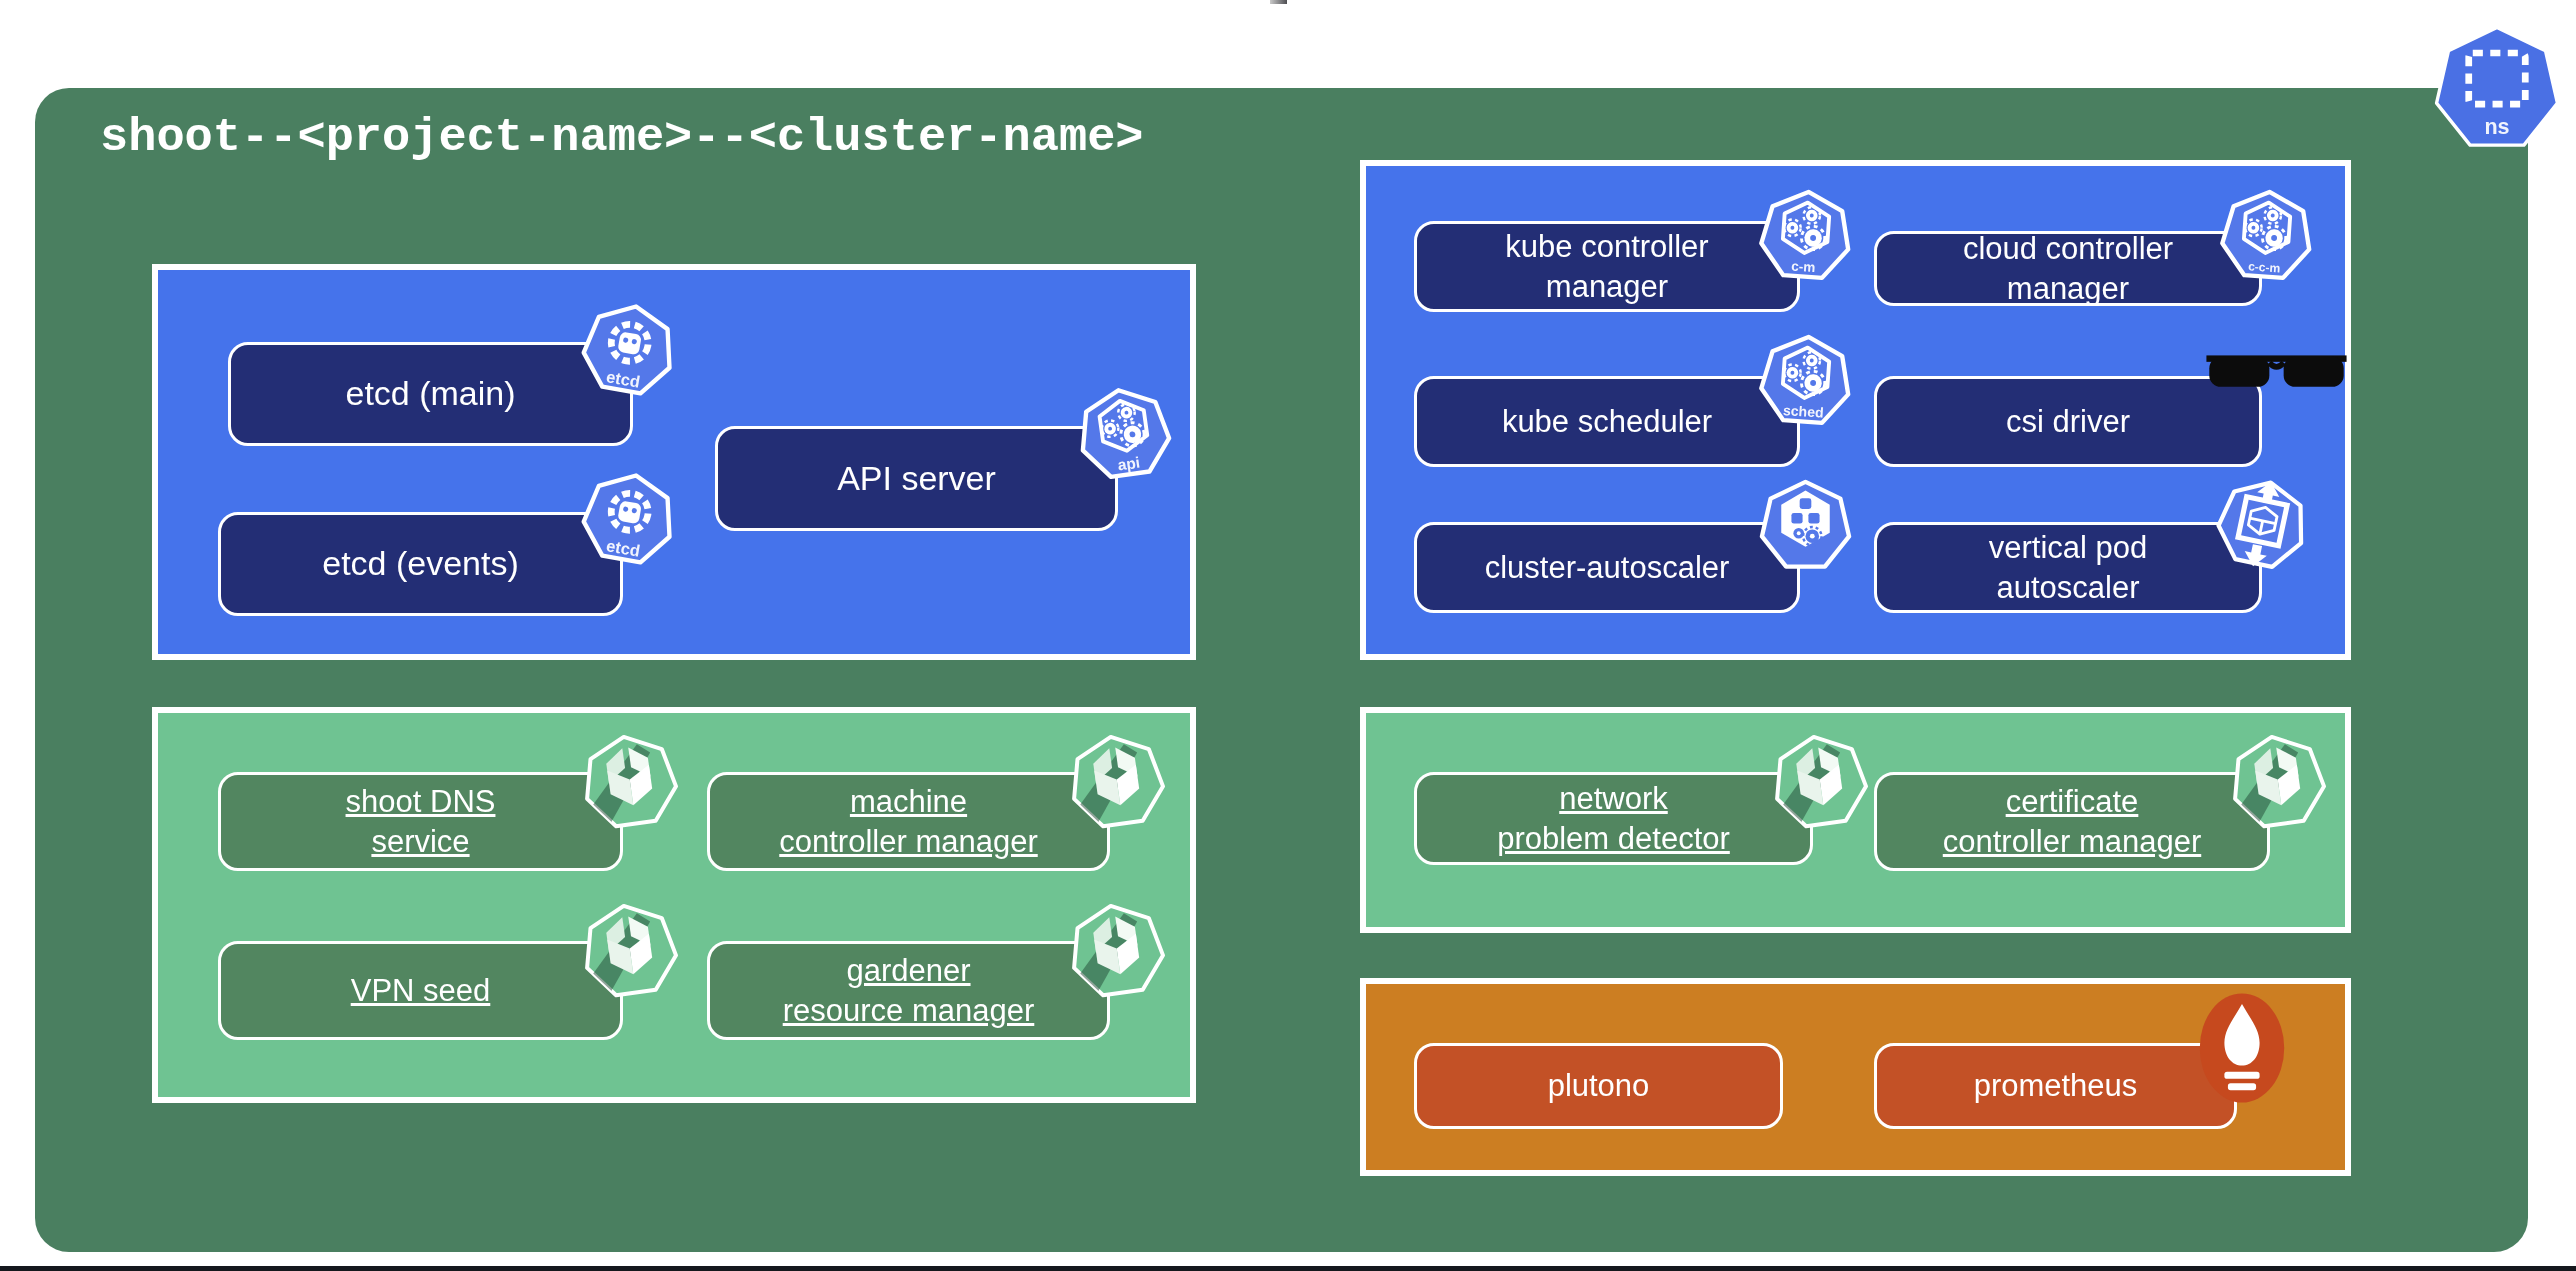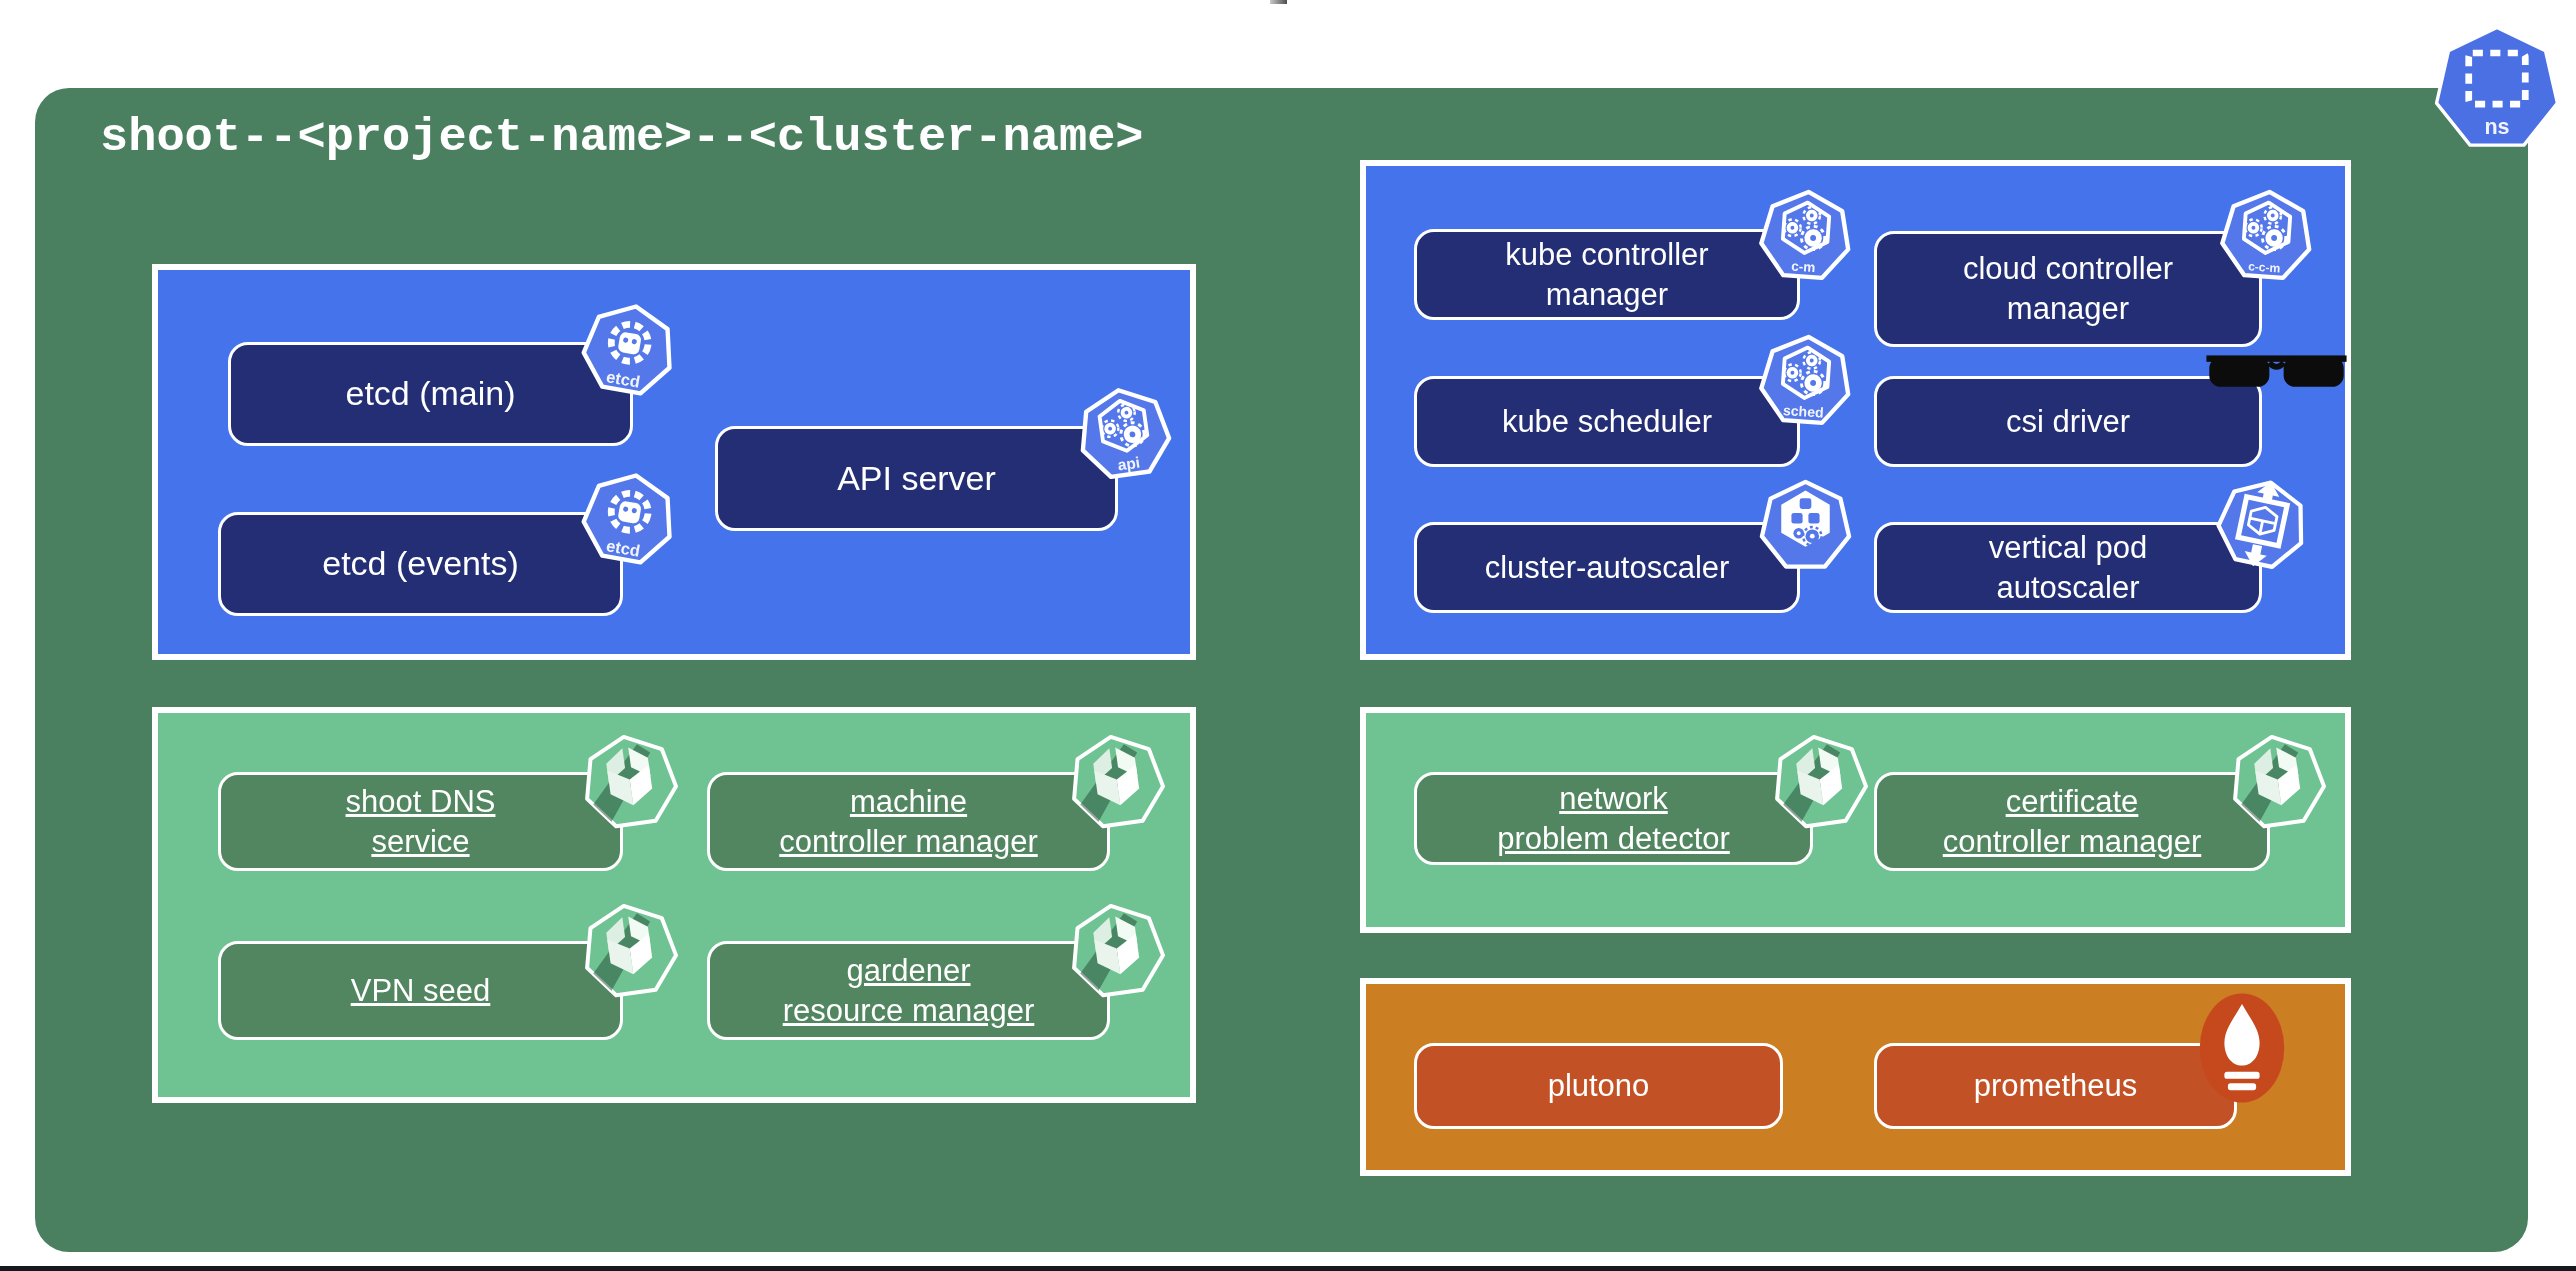--- a/index.html
+++ b/index.html
@@ -36,22 +36,22 @@
   .cbox .box-label{white-space:pre-line;line-height:1.28;}
   .cbox.navy{background:#232e75;}
   .cbox.green{background:#528660;text-decoration:underline;}
   .cbox.rust{background:#c35126;}
   .fs-lg{font-size:34px;}
   .fs-md{font-size:31px;}
 
   .b-etcd-main{left:228px;top:342px;width:405px;height:104px;}
   .b-api{left:715px;top:426px;width:403px;height:105px;}
   .b-etcd-events{left:218px;top:512px;width:405px;height:104px;}
-  .b-kcm{left:1414px;top:229px;width:386px;height:91px;}
-  .b-ccm{left:1874px;top:231px;width:388px;height:116px;justify-content:center;}
+  .b-kcm{left:1414px;top:221px;width:386px;height:91px;}
+  .b-ccm{left:1874px;top:231px;width:388px;height:75px;justify-content:center;}
   .b-sched{left:1414px;top:376px;width:386px;height:91px;}
   .b-csi{left:1874px;top:376px;width:388px;height:91px;}
   .b-ca{left:1414px;top:522px;width:386px;height:91px;}
   .b-vpa{left:1874px;top:522px;width:388px;height:91px;}
   .b-dns{left:218px;top:772px;width:405px;height:99px;}
   .b-mcm{left:707px;top:772px;width:403px;height:99px;text-align:center;}
   .b-vpn{left:218px;top:941px;width:405px;height:99px;}
   .b-grm{left:707px;top:941px;width:403px;height:99px;}
   .b-npd{left:1414px;top:772px;width:399px;height:93px;}
   .b-certcm{left:1874px;top:772px;width:396px;height:99px;}

